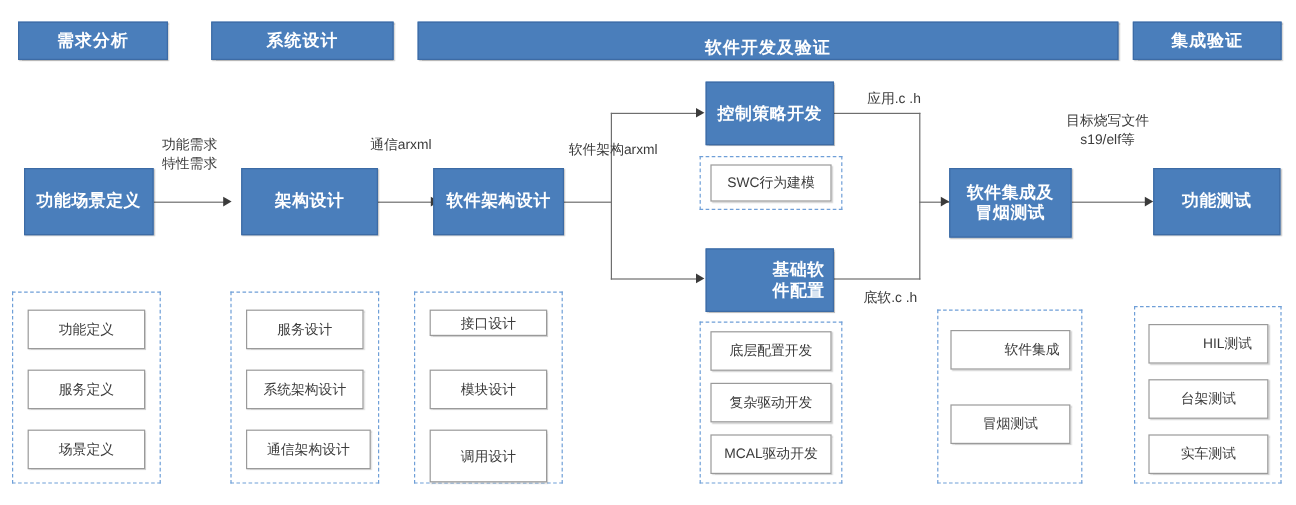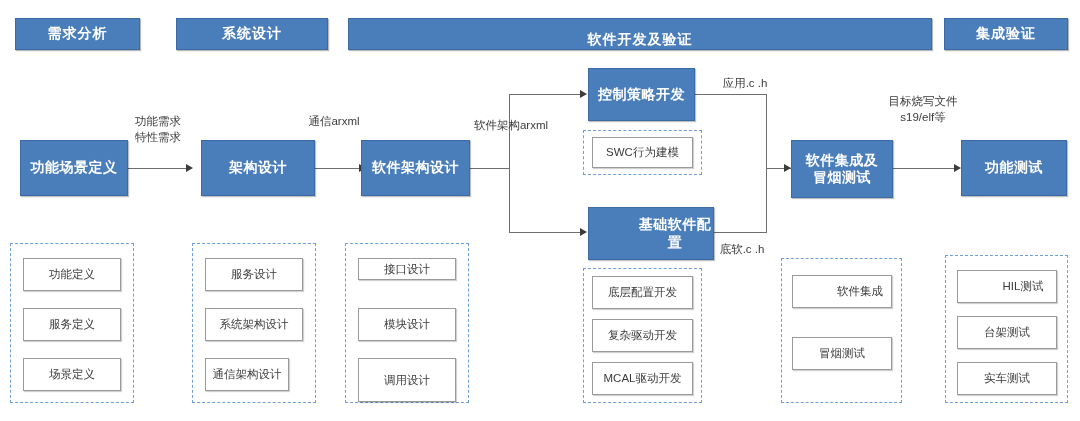--- a/index.html
+++ b/index.html
@@ -164,21 +164,21 @@
   </div>
 
   <div class="pbox" style="left:361px;top:140px;width:109px;height:56px;">
     <span>软件架构设计</span>
   </div>
 
   <div class="pbox" style="left:588px;top:68px;width:107px;height:53px;">
     <span>控制策略开发</span>
   </div>
 
-  <div class="pbox" style="left:588px;top:207px;width:126px;height:53px;padding-left:48px;">
+  <div class="pbox" style="left:588px;top:207px;width:107px;height:53px;padding-left:48px;">
     <span>基础软件配置</span>
   </div>
 
   <div class="pbox" style="left:791px;top:140px;width:102px;height:58px;flex-direction:column;">
     <span>软件集成及</span>
     <span>冒烟测试</span>
   </div>
 
   <div class="pbox" style="left:961px;top:140px;width:106px;height:56px;">
     <span>功能测试</span>
@@ -195,21 +195,21 @@
     <span>场景定义</span>
   </div>
 
   <div class="group" style="left:192px;top:243px;width:124px;height:160px;"></div>
   <div class="sbox" style="left:205px;top:258px;width:98px;height:33px;">
     <span>服务设计</span>
   </div>
   <div class="sbox" style="left:205px;top:308px;width:98px;height:33px;">
     <span>系统架构设计</span>
   </div>
-  <div class="sbox" style="left:205px;top:358px;width:84px;height:33px;">
+  <div class="sbox" style="left:205px;top:358px;width:104px;height:33px;">
     <span>通信架构设计</span>
   </div>
 
   <div class="group" style="left:345px;top:243px;width:124px;height:160px;"></div>
   <div class="sbox" style="left:358px;top:258px;width:98px;height:22px;">
     <span>接口设计</span>
   </div>
   <div class="sbox" style="left:358px;top:308px;width:98px;height:33px;">
     <span>模块设计</span>
   </div>

